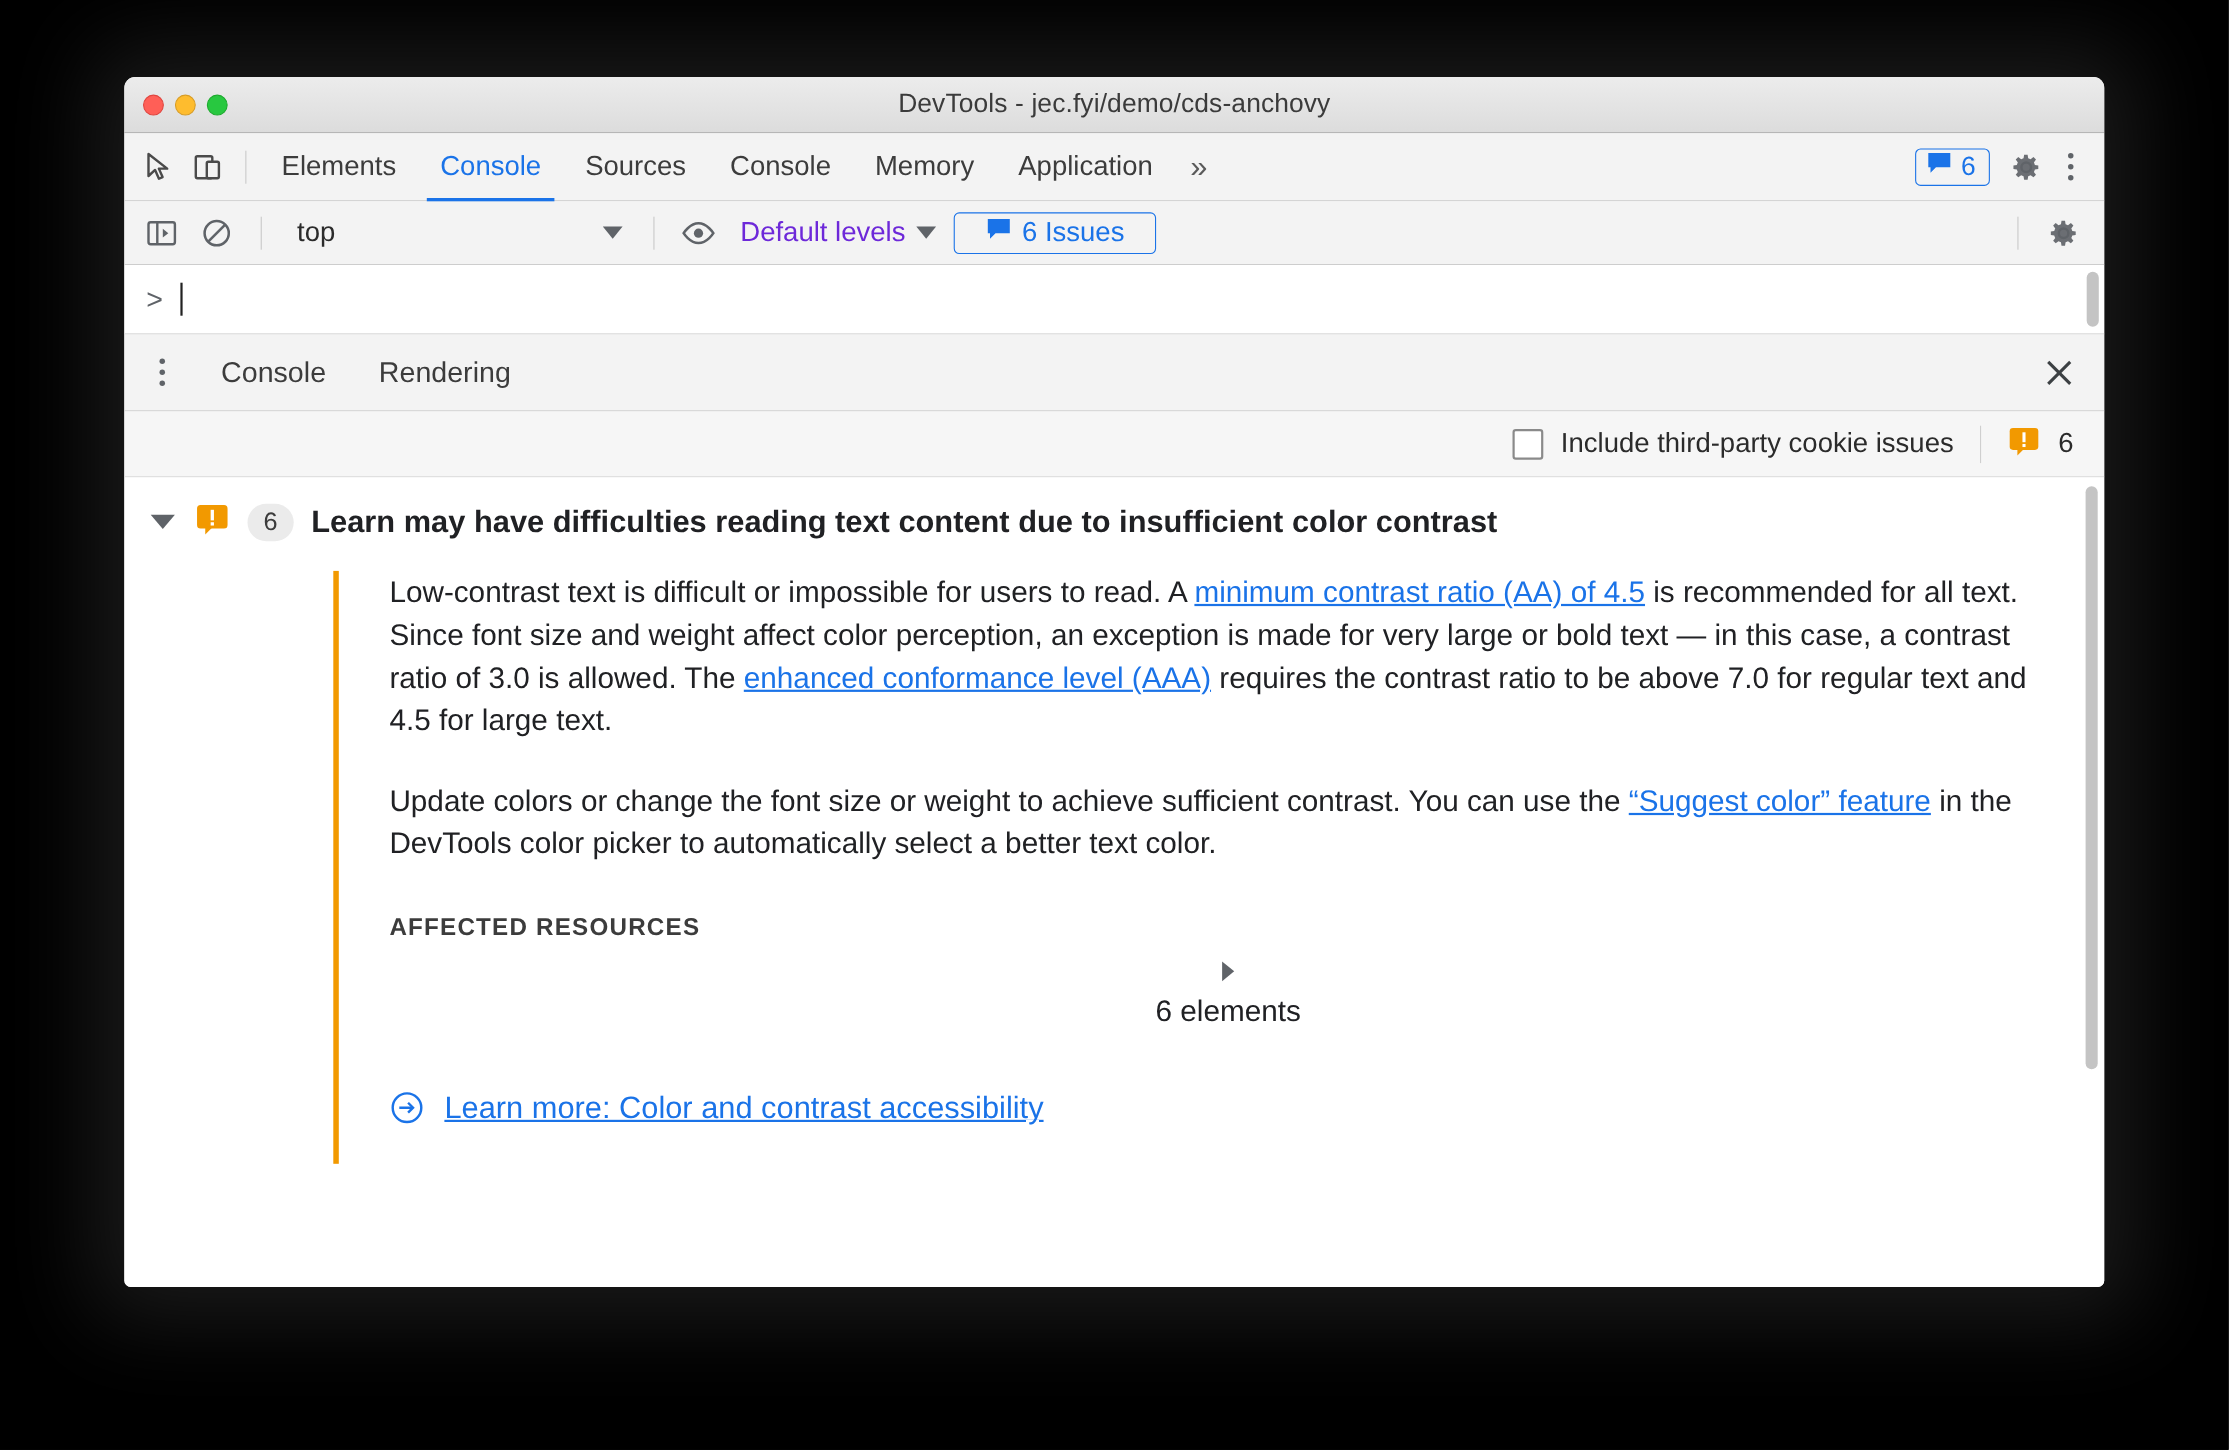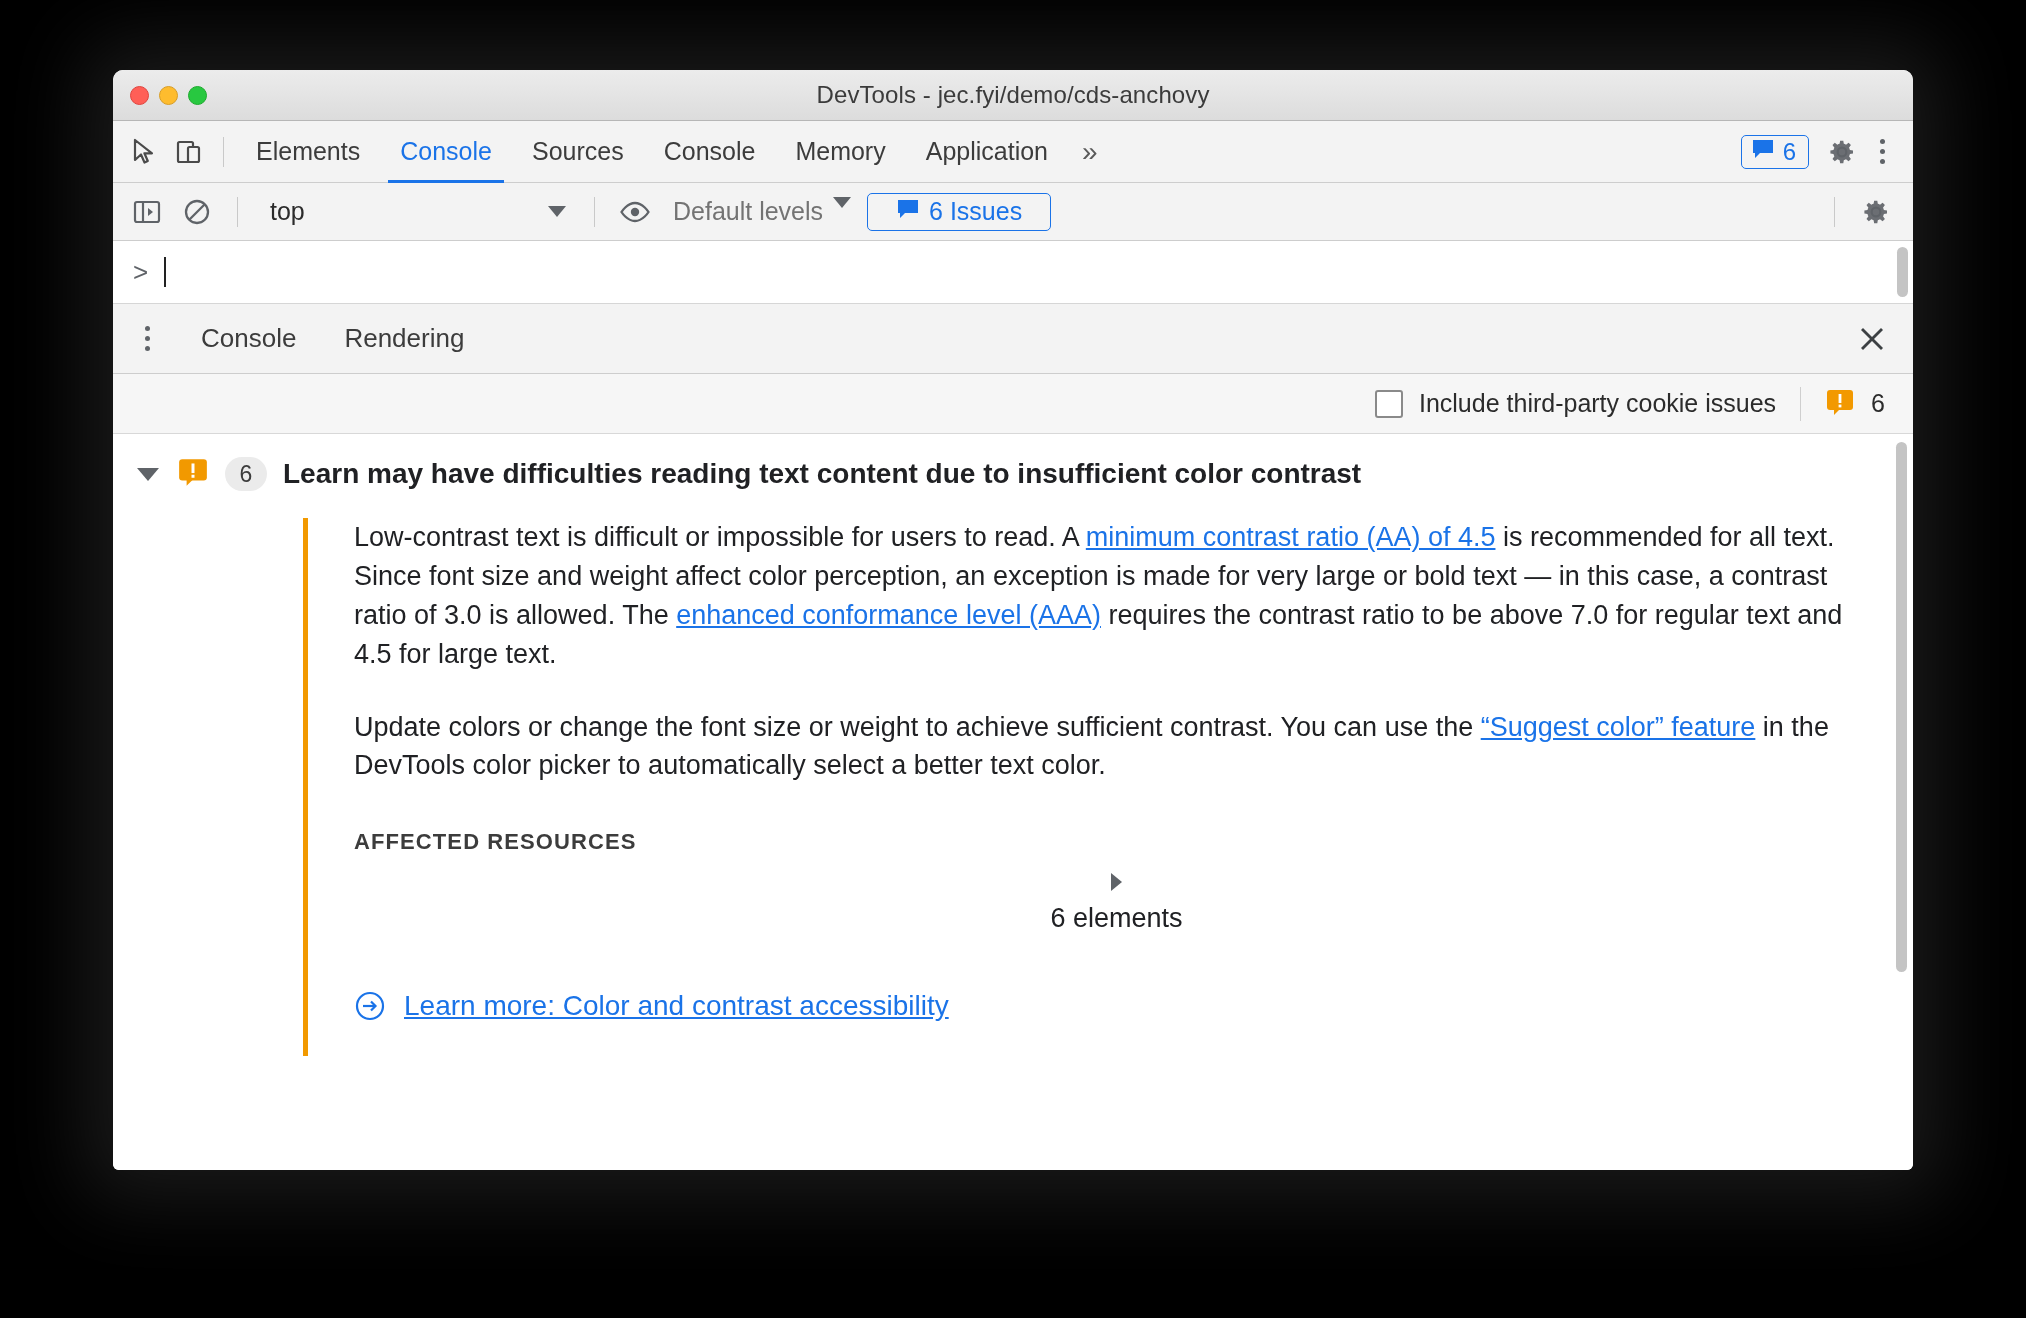--- a/index.html
+++ b/index.html
@@ -206,23 +206,24 @@
     font-size: 24px;
     color: #5f6368;
     padding: 0 12px;
     box-sizing: border-box;
     font-family: "Liberation Sans", sans-serif;
     outline: none;
   }
   .filter-input::placeholder { color: #8a8a8a; }
   .levels {
     display: flex;
+    align-items: center;
     gap: 10px;
     font-size: 25px;
-    color: #737373;
+    color: #6d28d9;
     padding: 0 10px;
     white-space: nowrap;
   }
   .issues-pill {
     display: flex;
     align-items: center;
     gap: 9px;
     border: 1px solid #1a73e8;
     border-radius: 5px;
     padding: 3px 28px;

